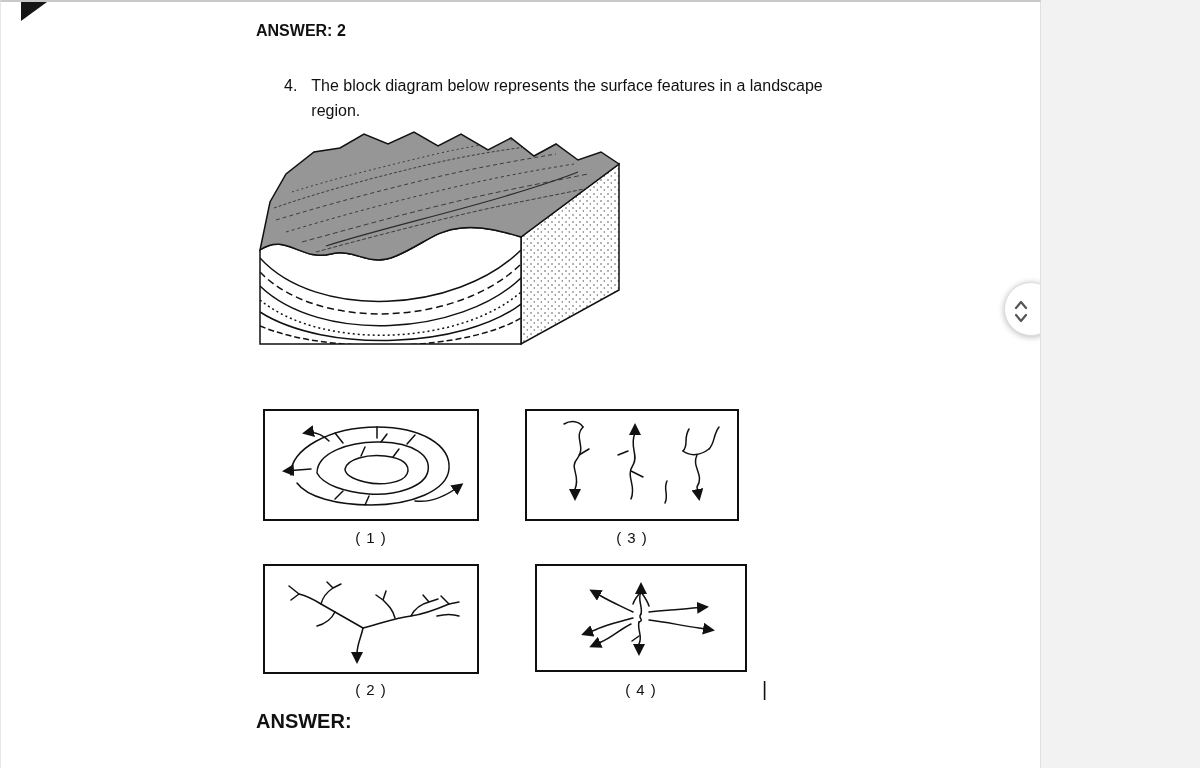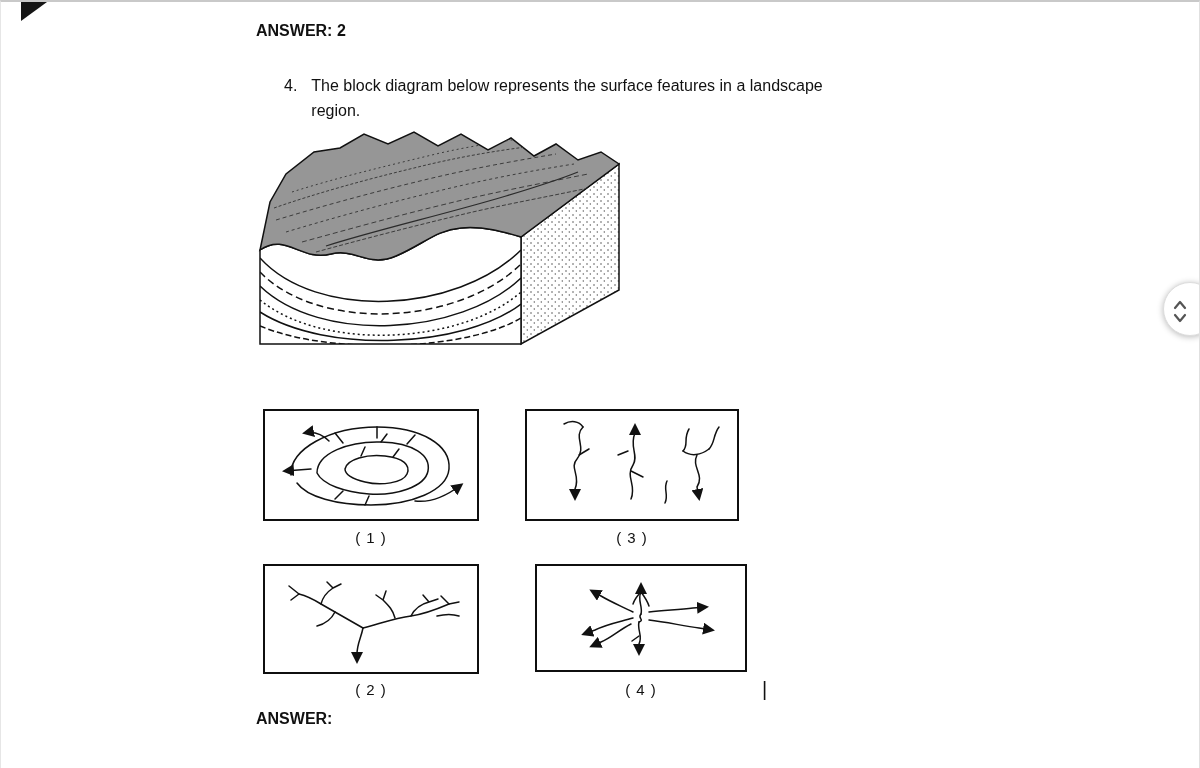--- a/index.html
+++ b/index.html
@@ -1,17 +1,17 @@
 <!DOCTYPE html>
 <html><head>
 <meta charset="utf-8">
 <style>
   html,body{margin:0;padding:0;background:#f2f2f2;}
   .canvas{
-    position:relative;width:1200px;height:768px;background:#ffffff;
+    position:relative;width:1041px;height:768px;background:#ffffff;
     overflow:hidden;font-family:"Liberation Sans",sans-serif;color:#111;
     border-top:2px solid #c9c9c9;border-left:1px solid #e6e6e6;border-right:1px solid #e0e0e0;
     box-sizing:border-box;
   }
   .corner-artifact{
     position:absolute;left:20px;top:0;width:26px;height:19px;background:#151515;
     -webkit-clip-path:polygon(0 0,100% 0,0 100%);clip-path:polygon(0 0,100% 0,0 100%);
   }
   .answer-top{position:absolute;left:255px;top:20px;font-size:16px;font-weight:bold;}
   .question{position:absolute;left:283px;top:72px;width:560px;display:flex;gap:14px;
@@ -25,21 +25,21 @@
   #box1{left:262px;top:407px;width:216px;height:112px;}
   #box3{left:524px;top:407px;width:214px;height:112px;}
   #box2{left:262px;top:562px;width:216px;height:110px;}
   #box4{left:534px;top:562px;width:212px;height:108px;}
   .opt-label{position:absolute;font-size:15px;letter-spacing:1px;text-align:center;}
   #lab1{left:262px;top:527px;width:216px;}
   #lab3{left:524px;top:527px;width:214px;}
   #lab2{left:262px;top:679px;width:216px;}
   #lab4{left:534px;top:679px;width:212px;}
   .text-cursor{position:absolute;left:761px;top:676px;font-size:20px;font-weight:300;color:#111;}
-  .answer-bottom{position:absolute;left:255px;top:708px;font-size:16px;font-weight:bold;}
+  .answer-bottom{position:absolute;left:255px;top:708px;font-size:20px;font-weight:bold;}
   .scroll-widget{
     position:absolute;right:-18px;top:280px;width:54px;height:54px;border-radius:50%;
     background:#fff;border:1px solid #ddd;box-shadow:0 1px 6px rgba(0,0,0,.28);
     display:flex;flex-direction:column;align-items:flex-start;justify-content:center;gap:3px;
     padding-left:9px;box-sizing:border-box;
   }
   .scroll-btn{width:14px;height:10px;cursor:pointer;display:block;background:none;border:none;padding:0;}
 </style>
 </head>
 <body>

